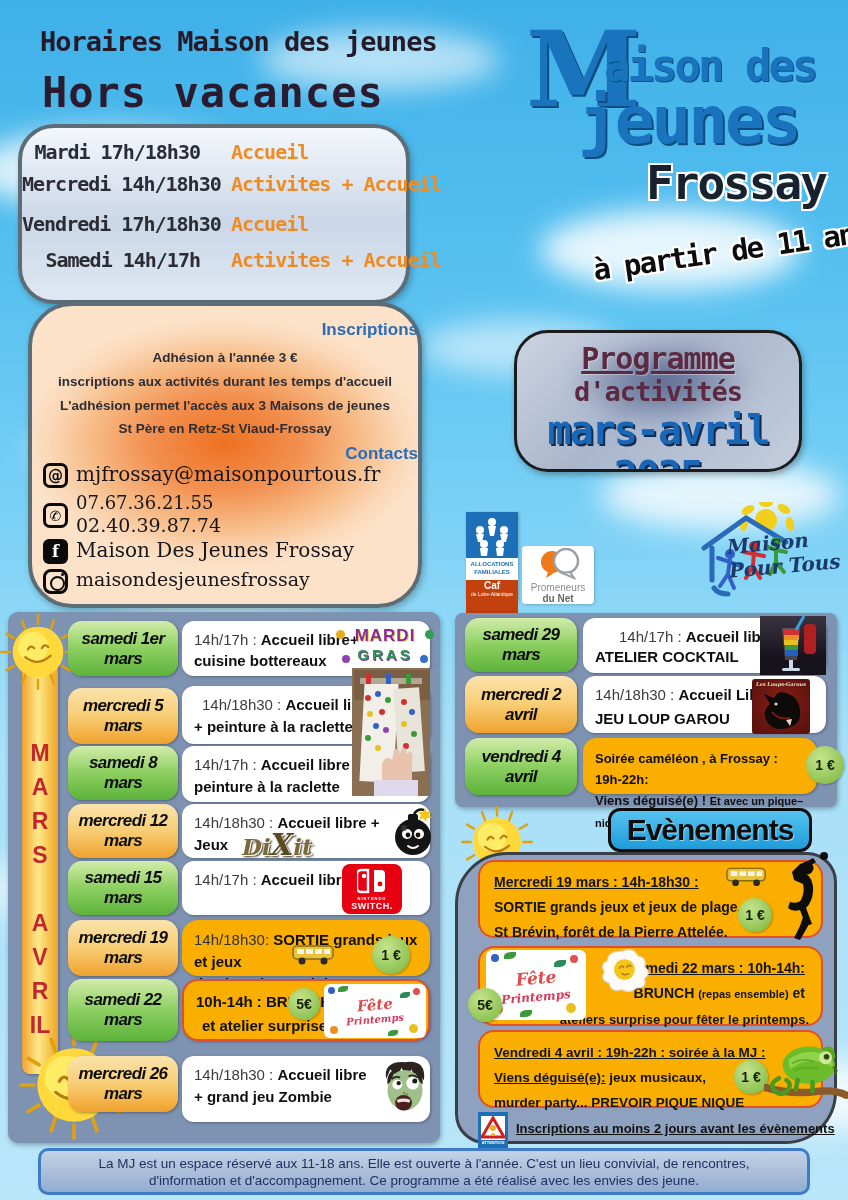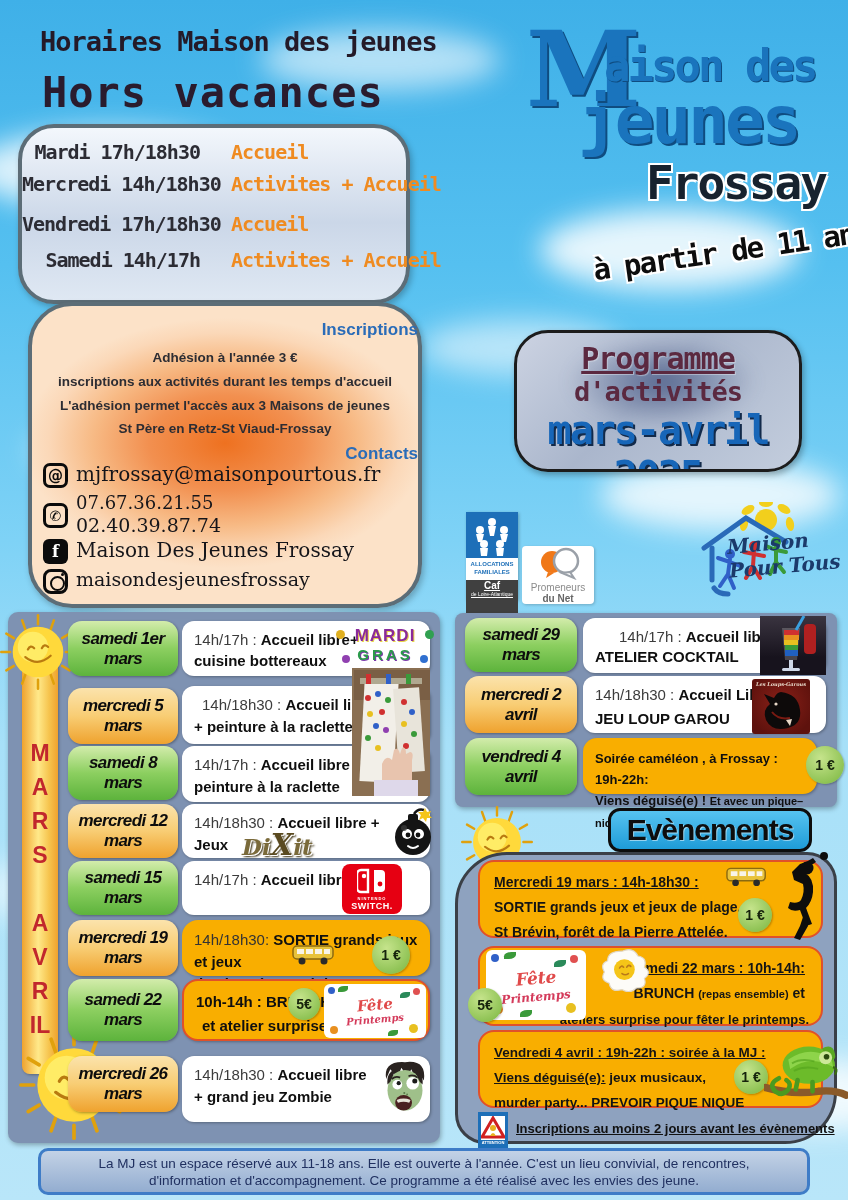--- a/index.html
+++ b/index.html
@@ -45,21 +45,21 @@
   #progbox::before{content:"";position:absolute;left:50px;top:4px;width:190px;height:90px;border-radius:50%;
     background:radial-gradient(closest-side,rgba(42,60,110,.65),rgba(42,60,110,0));filter:blur(8px);}
   .prog1{position:relative;text-align:center;font:700 30px "DejaVu Sans Mono",monospace;color:#5b2940;margin-top:8px;letter-spacing:-1px;text-shadow:1px 1px 1px rgba(255,255,255,.35);text-decoration:underline;}
   .prog2{position:relative;text-align:center;font:700 27px "DejaVu Sans Mono",monospace;color:#5b2940;letter-spacing:-1px;}
   .prog3{position:relative;text-align:center;font:700 40px "DejaVu Sans Mono",monospace;color:#1766b8;letter-spacing:-2px;
     text-shadow:2px 2px 0 #122a4a;}
   
   #caf{left:466px;top:512px;width:52px;height:88px;background:#fff;box-shadow:1px 1px 3px rgba(0,0,0,.25);}
   #caf .top{height:46px;background:#1d6fb8;position:relative;}
   #caf .txt{height:20px;text-align:center;font:700 6px "Liberation Sans",sans-serif;color:#1d6fb8;line-height:8px;padding-top:2px;}
-  #caf .teal{height:36px;background:#404040;color:#fff;text-align:center;font:700 10px "Liberation Sans",sans-serif;line-height:11px;text-decoration:underline;}
+  #caf .teal{height:36px;background:#c2410c;color:#fff;text-align:center;font:700 10px "Liberation Sans",sans-serif;line-height:11px;}
   #caf .teal small{display:block;font:400 5px "Liberation Sans",sans-serif;}
   #pdn{left:522px;top:546px;width:72px;height:58px;background:#fff;border-radius:4px;text-align:center;box-shadow:1px 1px 3px rgba(0,0,0,.2);}
   #pdn .l1{font:10px "Liberation Sans",sans-serif;color:#8b8b8b;margin-top:-2px;}
   #pdn .l2{font:700 10px "Liberation Sans",sans-serif;color:#666;}
   #mpt{left:698px;top:502px;width:142px;height:96px;}
   #mpt .txt{position:absolute;right:0px;top:28px;font:italic 700 20px "DejaVu Serif",serif;color:#1b3a6b;line-height:24px;transform:rotate(-5deg);text-align:left;}
   
   #lpanel{left:8px;top:612px;width:432px;height:531px;background:#7e92b2;border-radius:10px;box-shadow:1px 2px 5px rgba(0,0,0,.3);}
   #rpanel{left:455px;top:613px;width:382px;height:194px;background:#7e92b2;border-radius:8px;box-shadow:1px 2px 5px rgba(0,0,0,.3);}
   #epanel{left:455px;top:852px;width:382px;height:292px;background:#8ea2bf;border:3px solid #3a3f47;

